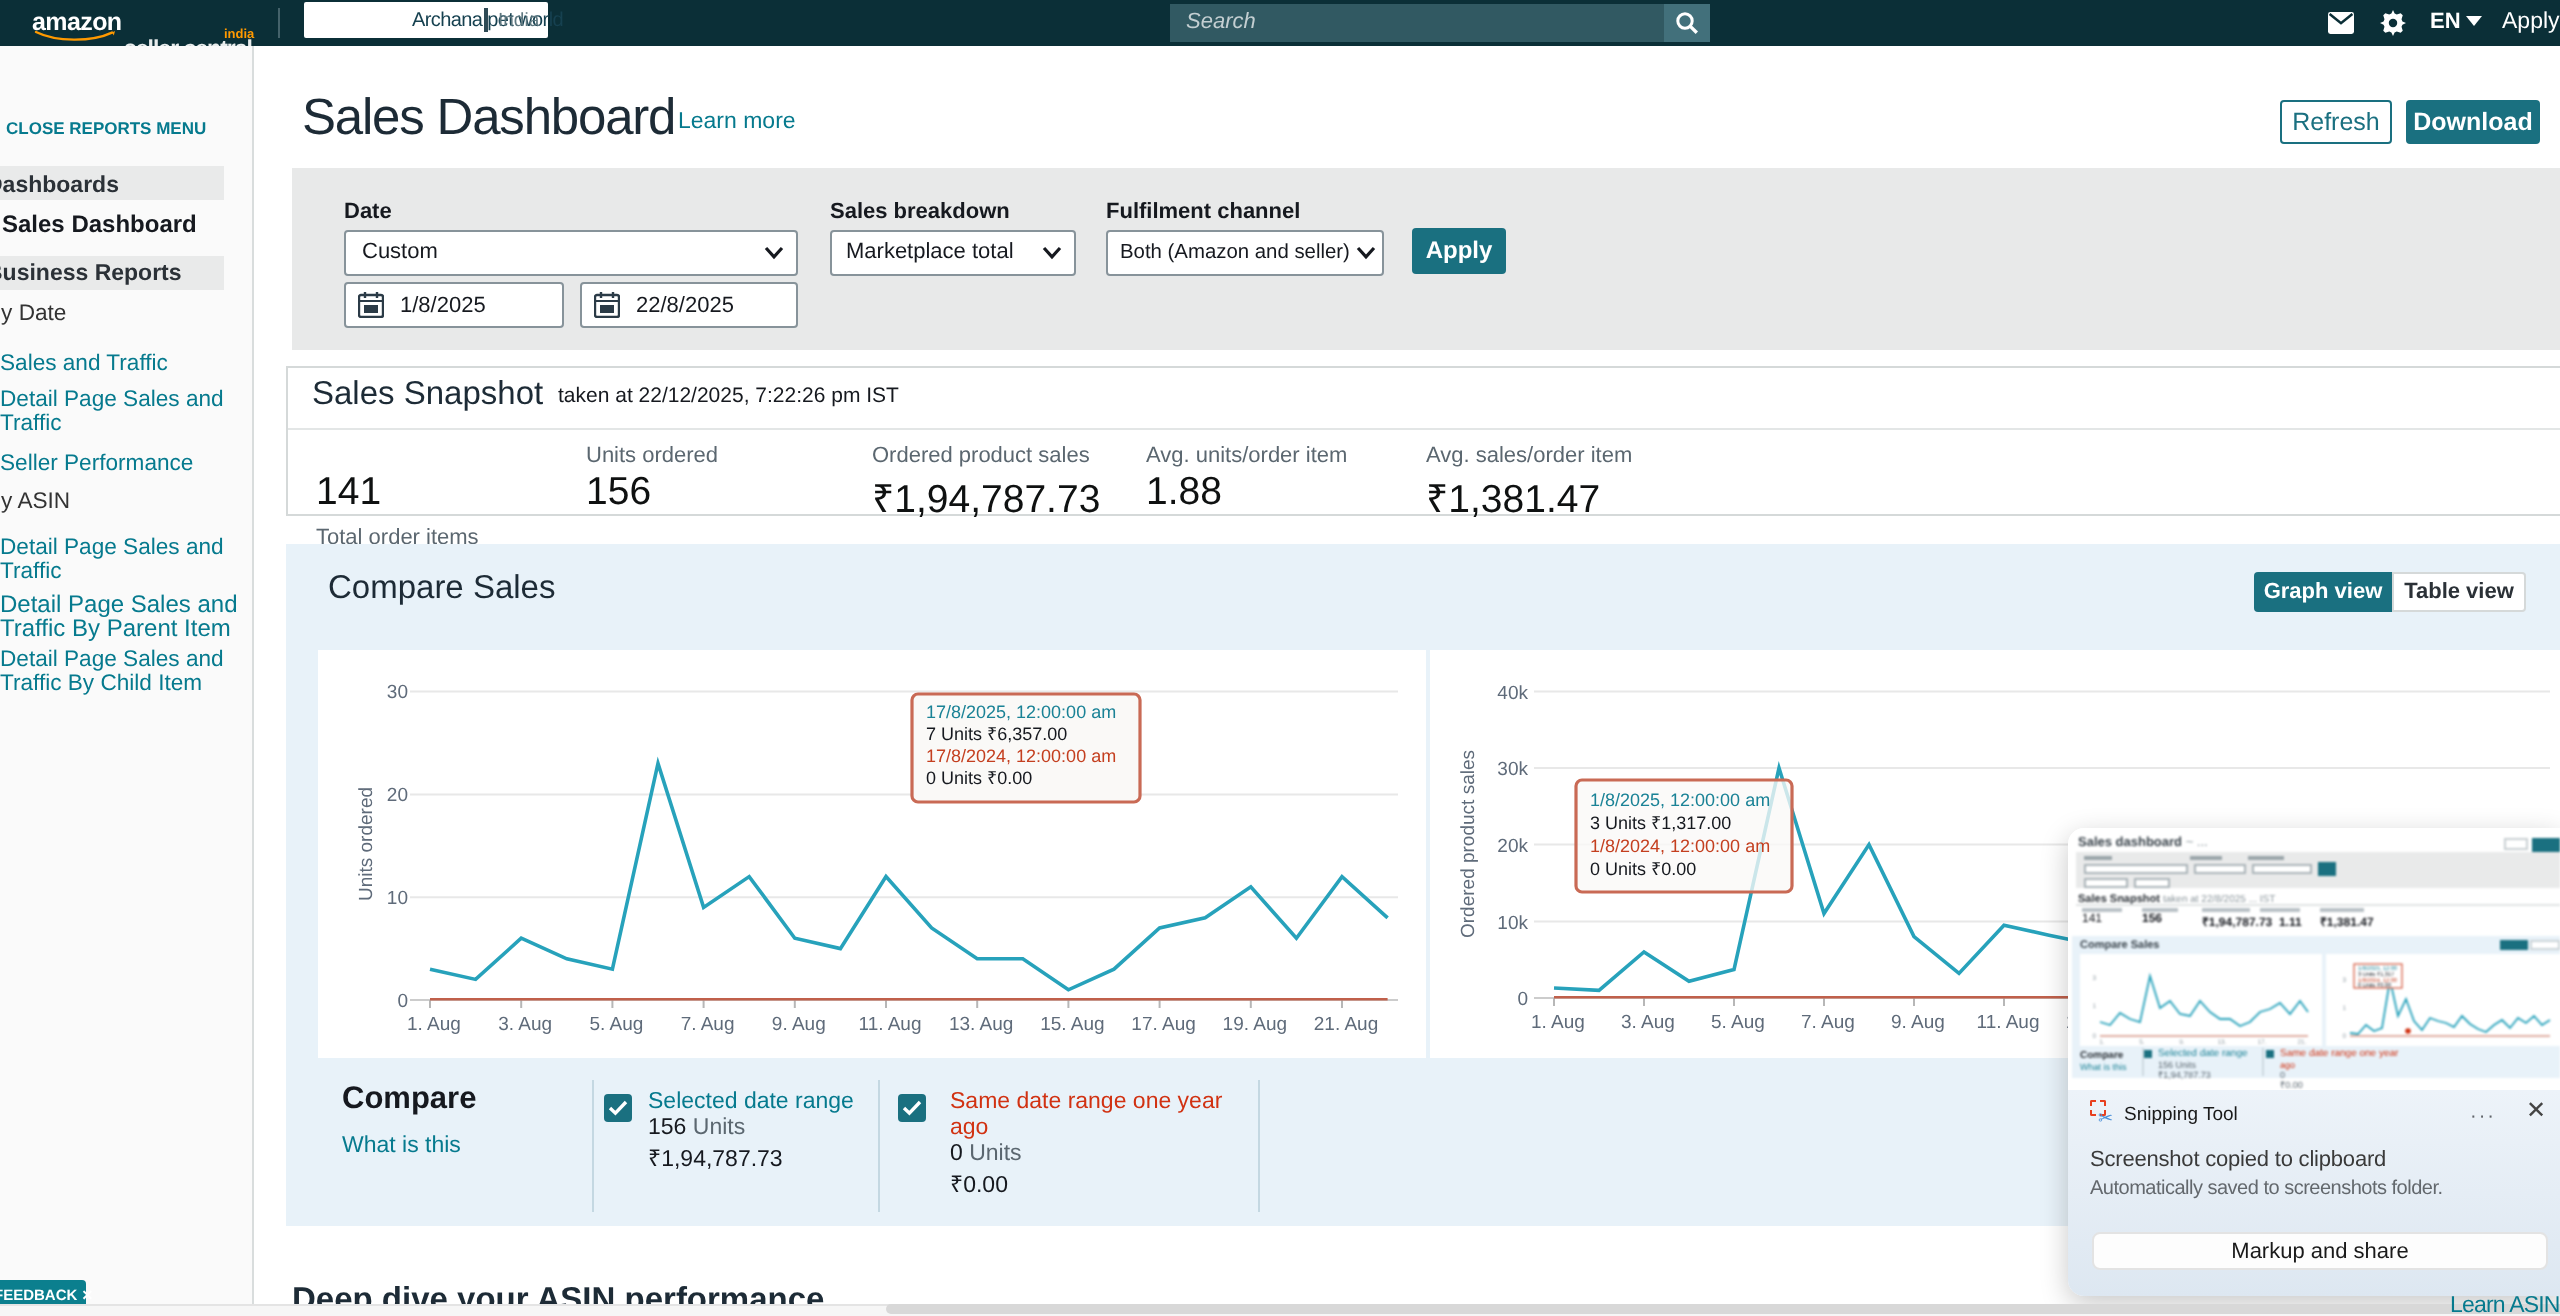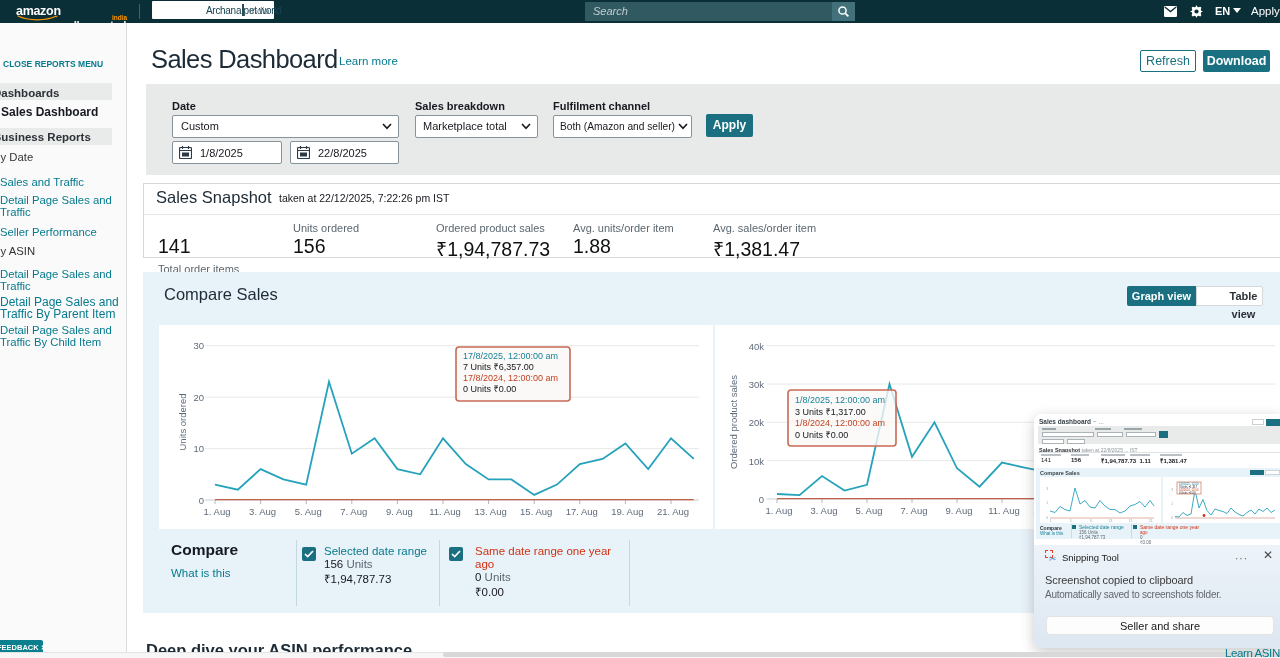--- a/index.html
+++ b/index.html
@@ -119,21 +119,21 @@
   <div class="abs" style="left:436px;top:222px;font-size:11px;color:#5b6770;">Ordered product sales</div>
   <div class="abs" style="left:436px;top:235px;font-size:19.5px;color:#0f1111;">₹1,94,787.73</div>
   <div class="abs" style="left:573px;top:222px;font-size:11px;color:#5b6770;">Avg. units/order item</div>
   <div class="abs" style="left:573px;top:235px;font-size:19.5px;color:#0f1111;">1.88</div>
   <div class="abs" style="left:713px;top:222px;font-size:11px;color:#5b6770;">Avg. sales/order item</div>
   <div class="abs" style="left:713px;top:235px;font-size:19.5px;color:#0f1111;">₹1,381.47</div>
 
   <div class="abs" style="left:143px;top:272px;width:1137px;height:341px;background:#e8f2f9;"></div>
   <div class="abs" style="left:164px;top:285px;font-size:16.5px;color:#1d2b36;">Compare Sales</div>
   <div class="abs" style="left:1127px;top:286px;width:69px;height:20px;background:#1a7080;border-radius:2px 0 0 2px;color:#fff;font-size:11px;font-weight:bold;text-align:center;line-height:20px;">Graph view</div>
-  <div class="abs" style="left:1196px;top:286px;width:67px;height:20px;background:#fff;border:1px solid #d5d9d9;border-radius:0 2px 2px 0;color:#2b3137;font-size:11px;font-weight:bold;text-align:center;line-height:18px;padding-left:28px;">Table view</div>
+  <div class="abs" style="left:1196px;top:286px;width:67px;height:20px;background:#fff;border:1px solid #d5d9d9;border-radius:0 2px 2px 0;color:#2b3137;font-size:11px;font-weight:bold;text-align:center;line-height:18px;">Table view</div>
 
   <div class="abs" id="chartL" style="left:159px;top:325px;width:554px;height:204px;background:#fff;"></div>
   <svg class="abs" style="left:159px;top:325px;" width="554" height="204" viewBox="0 0 554 204">
     <g stroke="#e8e8e8" stroke-width="1">
       <line x1="46" y1="20.7" x2="540" y2="20.7"></line>
       <line x1="46" y1="72.2" x2="540" y2="72.2"></line>
       <line x1="46" y1="123.6" x2="540" y2="123.6"></line>
     </g>
     <line x1="46" y1="175" x2="540" y2="175" stroke="#cccccc" stroke-width="1"></line>
     <g stroke="#b7b7b7" stroke-width="1">
@@ -335,16 +335,16 @@
 
     <div class="abs" style="left:0;top:131px;width:246px;height:103px;background:linear-gradient(180deg,#edf3f9 0%,#dde7f1 100%);"></div>
 
     <div class="abs" style="left:11px;top:136px;width:8px;height:8px;border:1.4px dashed #e8401f;border-radius:1px;"></div>
     <div class="abs" style="left:15px;top:140px;font-size:9px;color:#4a90d9;">✂</div>
     <div class="abs" style="left:28px;top:138px;font-size:9.5px;color:#1a1a1a;">Snipping Tool</div>
     <div class="abs" style="left:201px;top:139px;font-size:10px;color:#5f6368;letter-spacing:1px;">···</div>
     <div class="abs" style="left:229px;top:134px;font-size:12px;color:#444;">✕</div>
     <div class="abs" style="left:11px;top:160px;font-size:11px;letter-spacing:-0.1px;color:#3a3a3a;">Screenshot copied to clipboard</div>
     <div class="abs" style="left:11px;top:174.5px;font-size:10px;letter-spacing:-0.25px;color:#63686d;">Automatically saved to screenshots folder.</div>
-    <div class="abs" style="left:12px;top:202px;width:228px;height:19px;background:#fdfdfd;border:1px solid #e3e3e3;border-radius:4px;color:#1a1a1a;font-size:11px;text-align:center;line-height:19px;">Seller and share</div>
+    <div class="abs" style="left:12px;top:202px;width:228px;height:19px;background:#fdfdfd;border:1px solid #e3e3e3;border-radius:4px;color:#1a1a1a;font-size:11px;text-align:center;line-height:19px;">Markup and share</div>
   </div>
 
 </div>
 
 </body></html>

